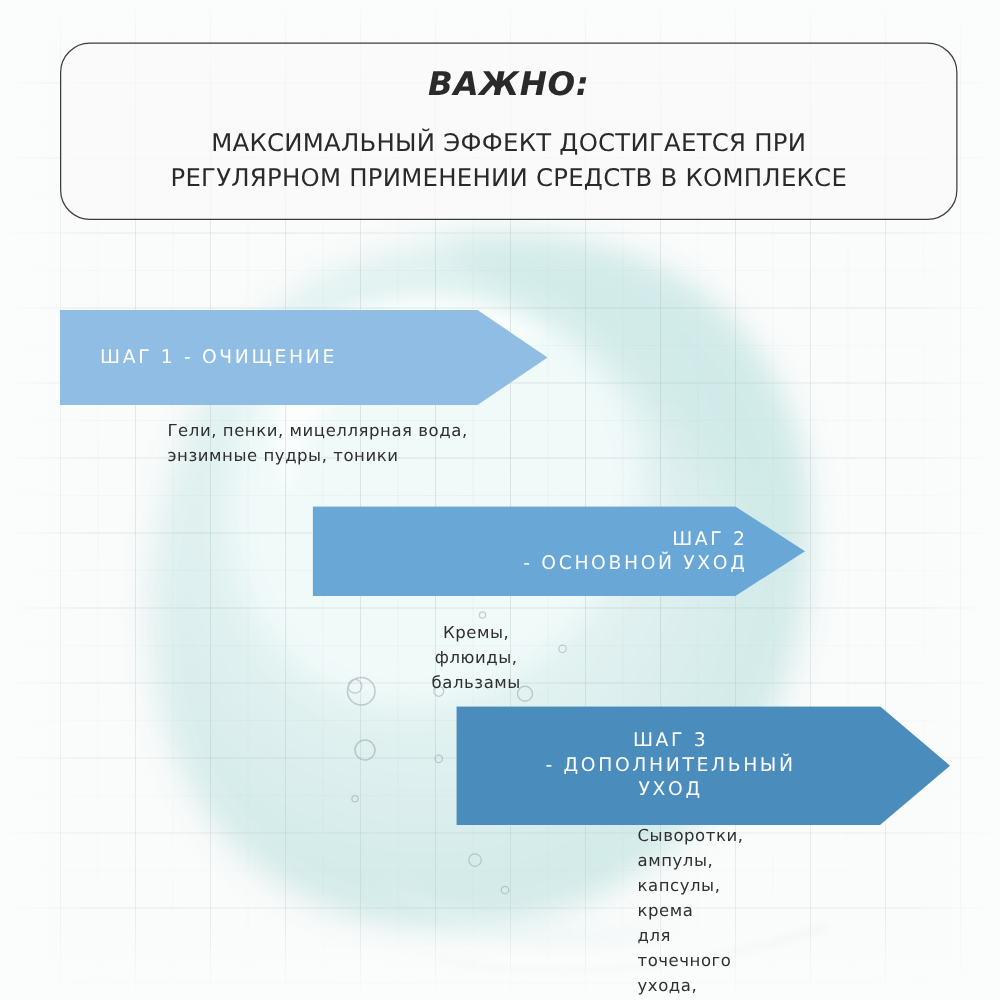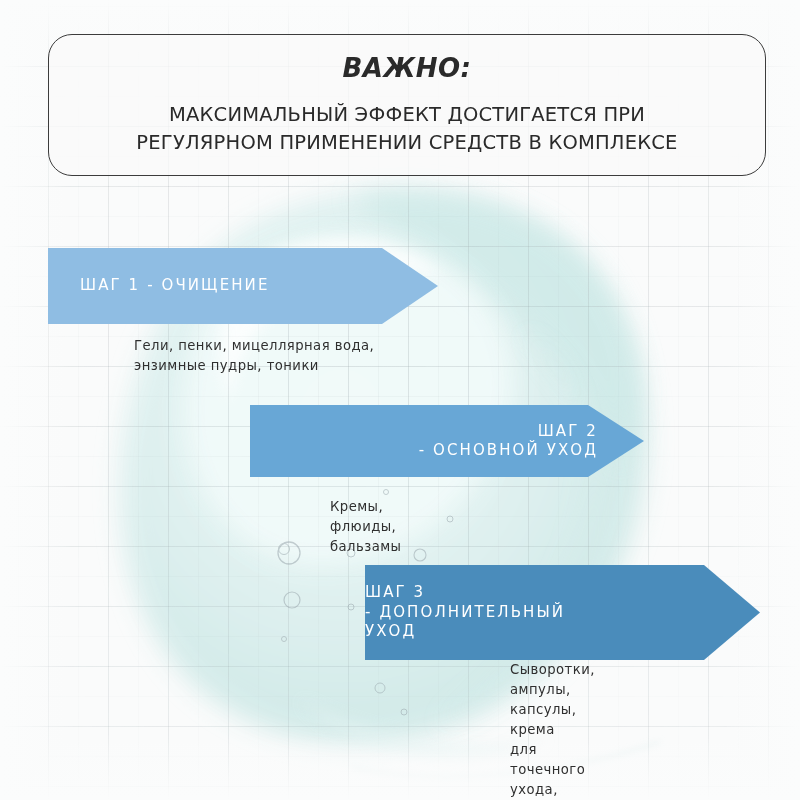--- a/index.html
+++ b/index.html
@@ -90,25 +90,25 @@
   }
 
   
   #step1-arrow{left:48px;top:248px;width:390px;height:76px;background:#8fbde3;}
   #step1-arrow .arrow-label{padding-left:32px;text-align:left;}
   #step1-desc{left:86px;top:336px;text-align:left;margin-left:48px;}
 
   
   #step2-arrow{left:212px;top:405px;width:394px;height:72px;background:#68a7d6;margin-left:38px;}
   #step2-arrow .arrow-label{padding-right:46px;text-align:right;}
-  #step2-desc{left:330px;top:497px;text-align:left;}
+  #step2-desc{left:330px;top:497px;text-align:center;}
 
   
   #step3-arrow{left:365px;top:565px;width:395px;height:95px;background:#4a8cbb;}
-  #step3-arrow .arrow-label{padding-right:52px;text-align:left;}
+  #step3-arrow .arrow-label{padding-right:52px;text-align:center;}
   #step3-desc{left:510px;top:660px;text-align:left;}
 </style>
 </head>
 <body>
 
 <div id="stage" style="background: rgb(250, 251, 251);">
 
   <div class="layer" id="blob-layer">
     <svg width="800" height="800" viewBox="0 0 800 800" aria-hidden="true">
       <defs>

